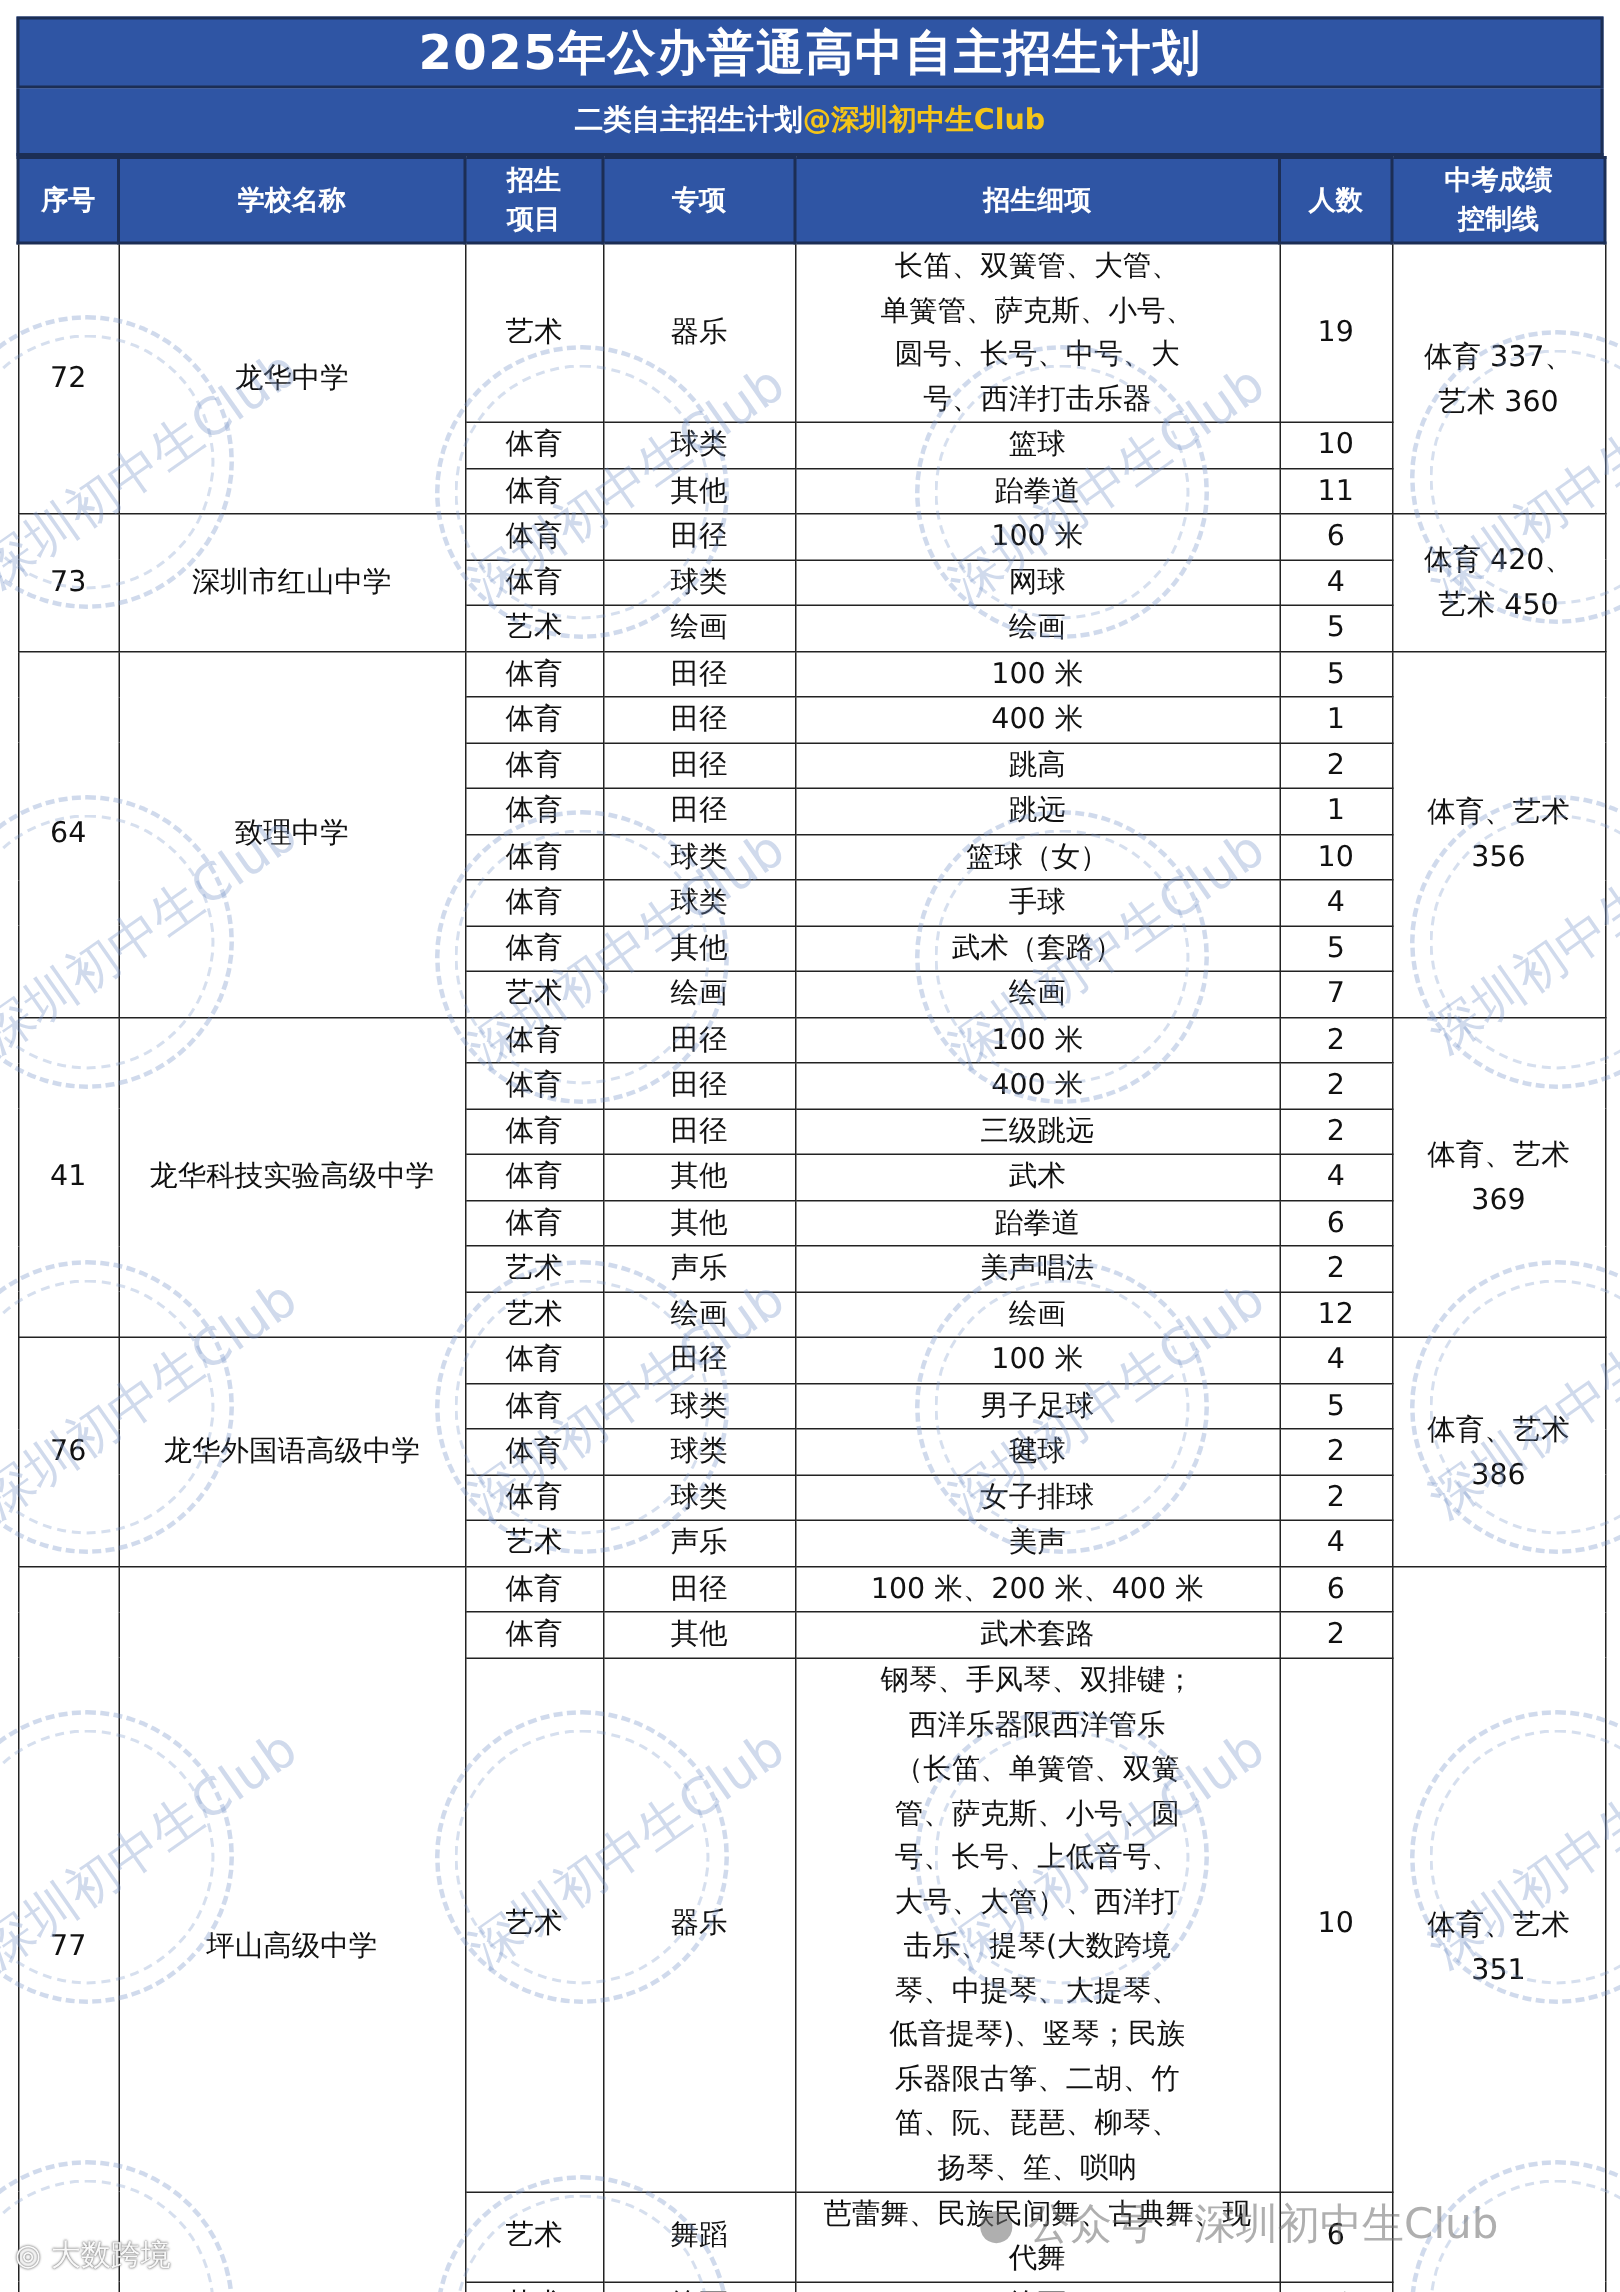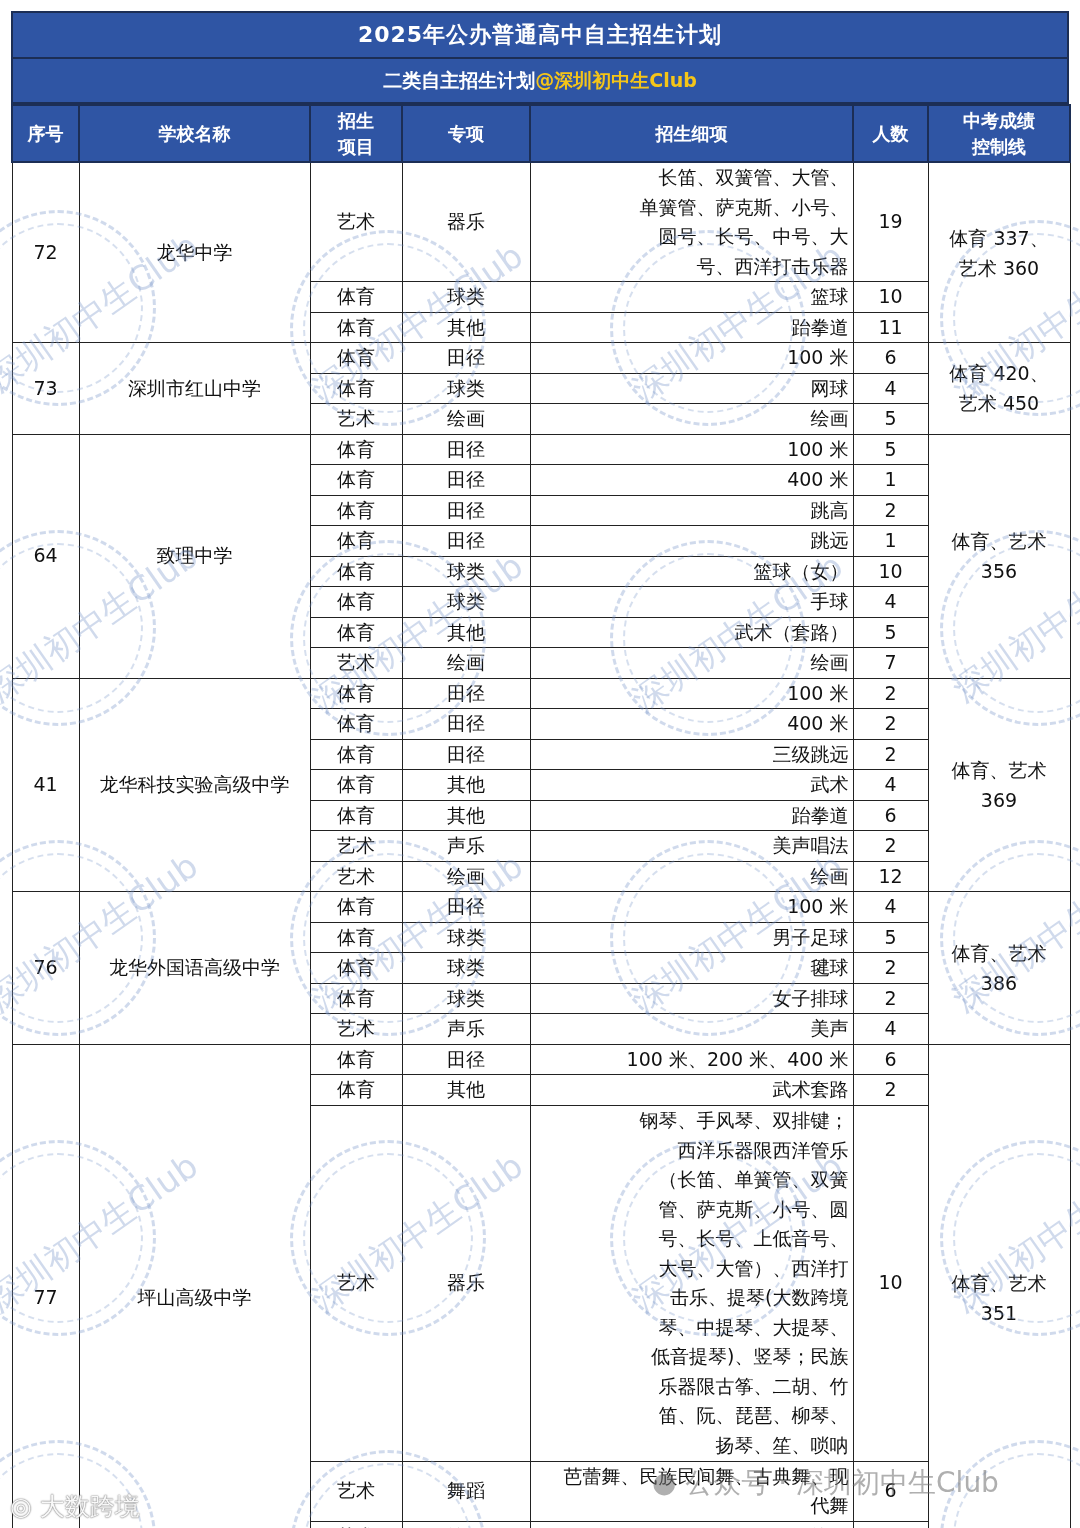--- a/index.html
+++ b/index.html
@@ -1,39 +1,39 @@
 <!DOCTYPE html>
 <html><head>
 <meta charset="utf-8">
 <style>
   html, body { margin: 0; padding: 0; background: #ffffff; }
   body { width: 1080px; height: 1528px; position: relative; overflow: hidden;
          font-family: "DejaVu Sans", "Liberation Sans", sans-serif; color: #111; }
   .sheet { position: absolute; left: 11px; top: 11px; width: 1058px; }
   .banner { background: #2f55a4; color: #fff; text-align: center; font-weight: bold;
             border: 2px solid #1c2e55; box-sizing: border-box; }
-  .banner.title { height: 48px; line-height: 44px; font-size: 22px; letter-spacing: 1px; }
+  .banner.title { height: 48px; line-height: 44px; font-size: 32px; letter-spacing: 1px; }
   .banner.sub { height: 45px; line-height: 43px; font-size: 19px; border-top: 0; }
   .banner.sub .accent { color: #f5c518; }
   table { border-collapse: collapse; width: 1058px; table-layout: fixed; }
   th { background: #2f55a4; color: #fff; font-weight: bold; font-size: 18px;
        border: 2px solid #1c2e55; height: 55px; padding: 0; line-height: 26px; }
   td { border: 1.5px solid #222; text-align: center; vertical-align: middle;
        font-size: 19px; padding: 0 4px; line-height: 29.5px; background: transparent; }
-  td.detail-multi { line-height: 29.5px; text-align: right; }
+  td.detail-multi { line-height: 29.5px; }
   td.ctrl { line-height: 30px; }
   .wm { position: absolute; pointer-events: none; width: 190px; height: 190px; border-radius: 50%;
         border: 3px dashed rgba(120,150,200,0.35); }
   .wm::after { content: ""; position: absolute; inset: 10px; border-radius: 50%;
         border: 2px dashed rgba(120,150,200,0.3); }
   .wm-text { position: absolute; pointer-events: none; color: rgba(120,150,200,0.35);
         font-size: 34px; transform: rotate(-35deg); white-space: nowrap; }
   .footer-wm { position: absolute; left: 652px; top: 1464px; font-size: 28px;
         color: rgba(110,110,110,0.55); pointer-events: none; }
-  .footer-left { position: absolute; left: 10px; top: 1490px; font-size: 25px;
+  .footer-left { position: absolute; left: 10px; top: 1490px; font-size: 20px;
         color: rgba(255,255,255,0.95); text-shadow: 0 0 2px #888, 0 0 1px #555; pointer-events: none; }
 </style>
 </head>
 <body>
 
 <div class="sheet">
   <div class="banner title">2025年公办普通高中自主招生计划</div>
   <div class="banner sub">
     <span>二类自主招生计划</span><span class="accent">@深圳初中生Club</span>
   </div>

